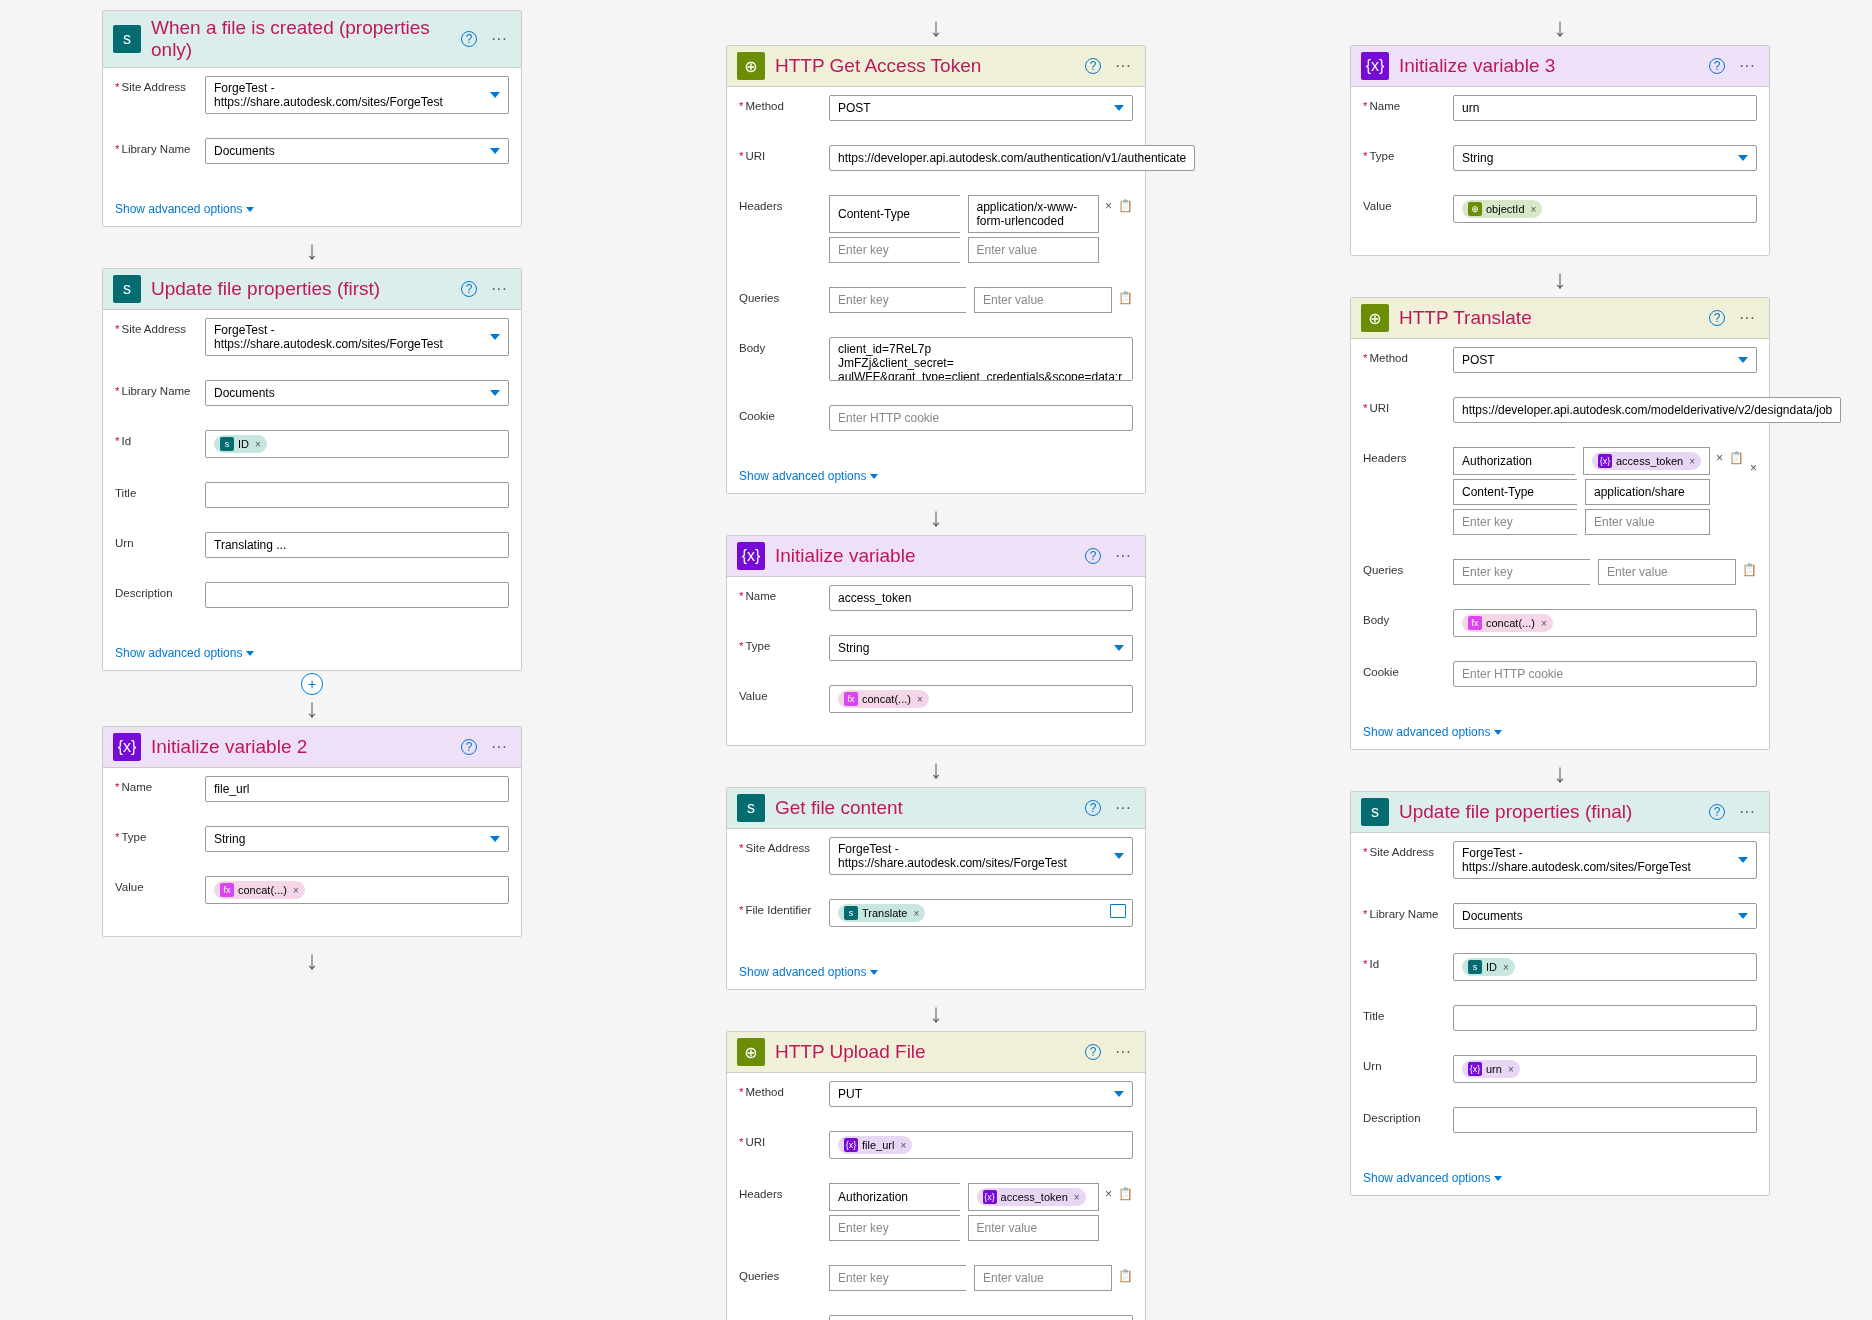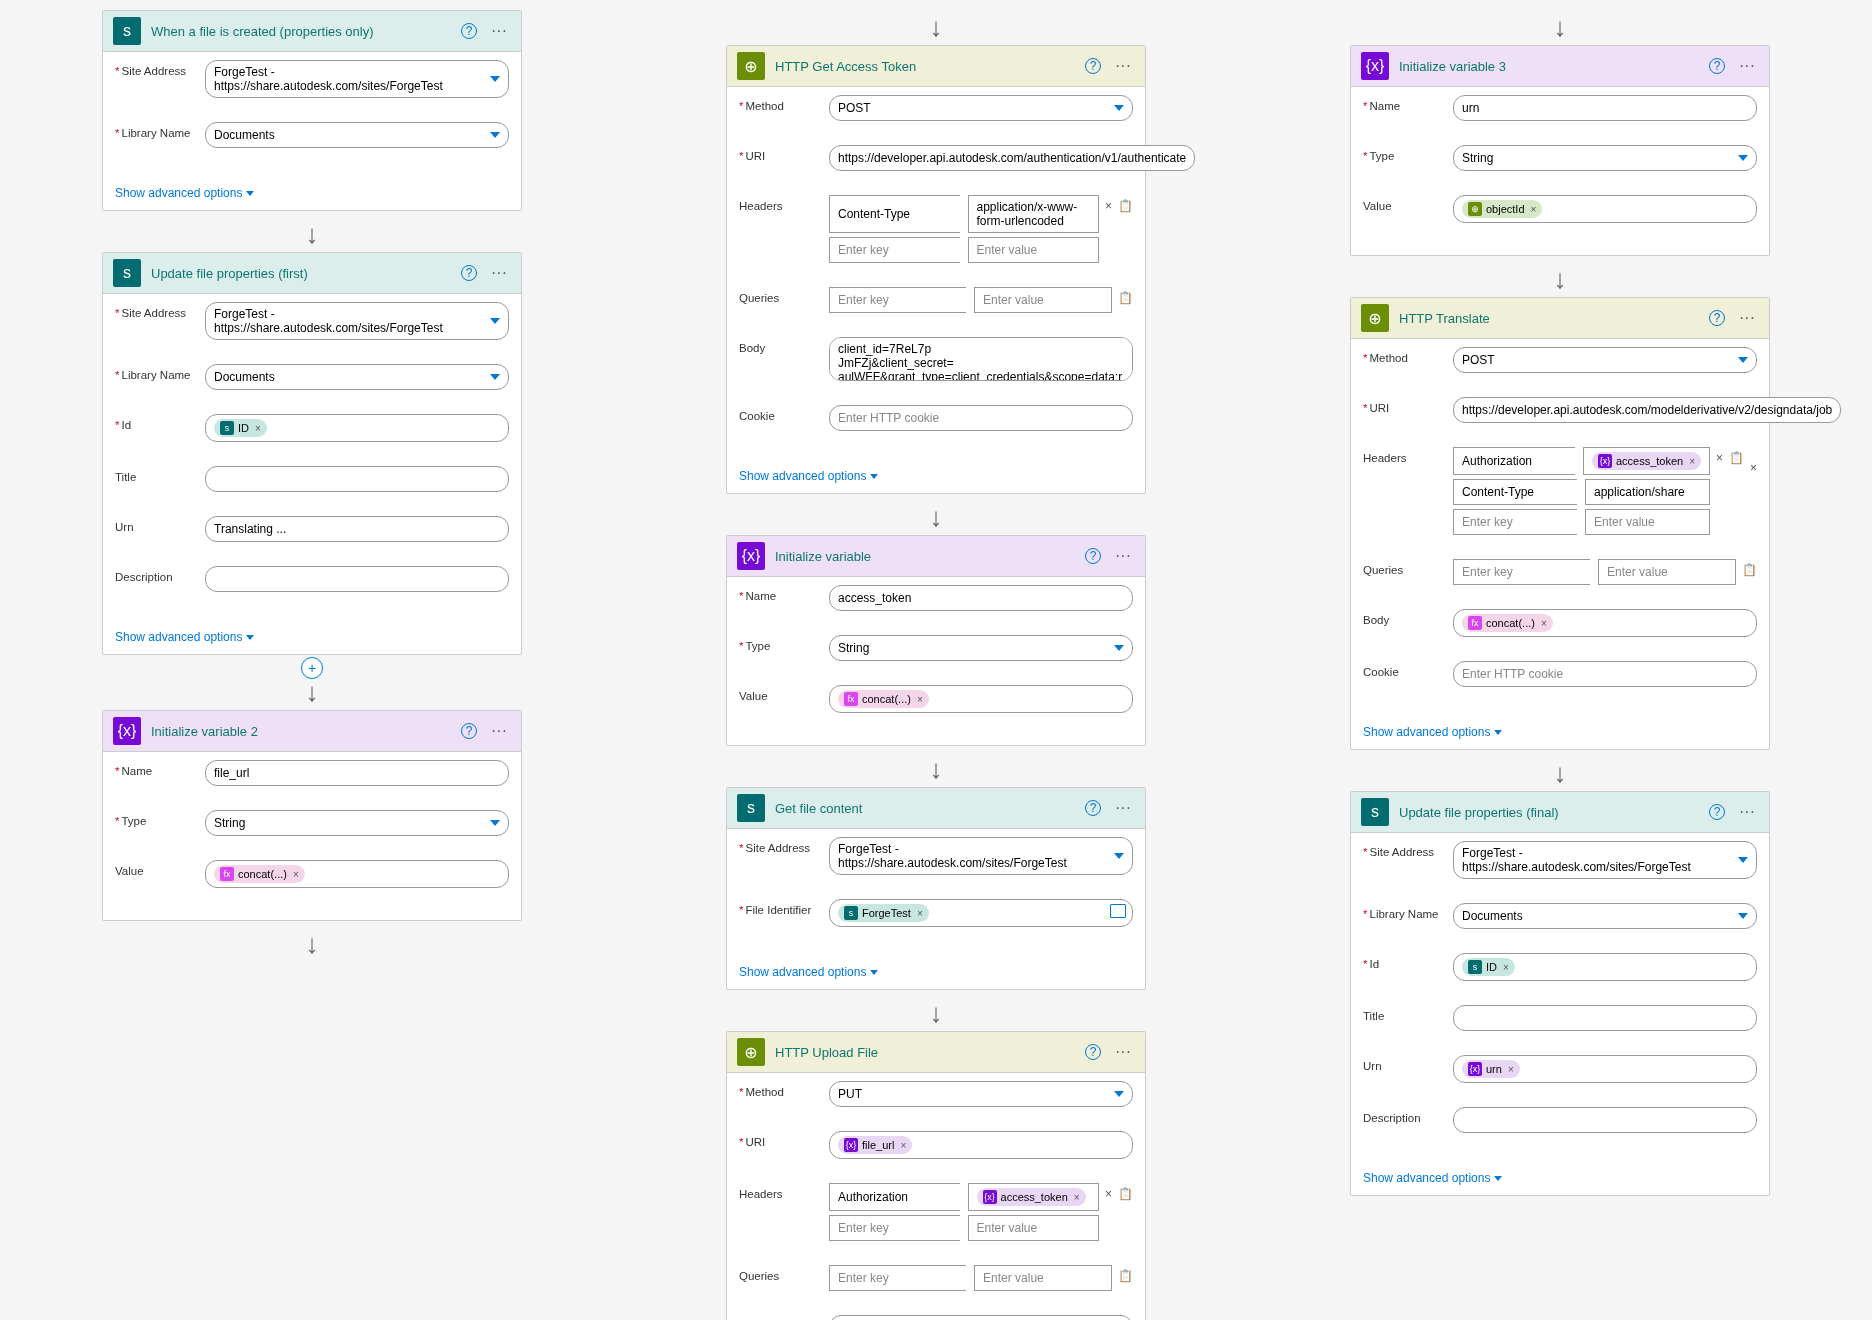--- a/index.html
+++ b/index.html
@@ -5,32 +5,32 @@
 *{box-sizing:border-box;margin:0;padding:0;font-family:'Segoe UI',Arial,sans-serif}
 body{background:#f5f5f5;padding:10px}
 .canvas{display:flex;gap:20px}
 .col{display:flex;flex-direction:column;align-items:center;flex:1}
 .card{width:420px;border:1px solid #ccc;border-radius:2px;background:#fff;margin-bottom:6px}
 .card-header{display:flex;align-items:center;padding:6px 10px;border-bottom:1px solid #ccc;gap:10px}
 .card-header .icon-box{width:28px;height:28px;display:flex;align-items:center;justify-content:center;color:#fff;border-radius:2px;flex-shrink:0}
 .ic-sharepoint{background:#036c70}
 .ic-http{background:#6c8e06}
 .ic-var{background:#770bd6}
-.card-header .title{flex:1;font-size:13px;color:#0f766e}
+.card-header .title{flex:1;font-size:19px;color:#be185d}
 .card-header .help{color:#0078d4;font-size:12px;border:1px solid #0078d4;border-radius:50%;width:16px;height:16px;display:flex;align-items:center;justify-content:center}
 .card-header .more{color:#555;cursor:pointer;padding:0 4px}
 .hd-teal{background:#dceeeb}
 .hd-yellow{background:#eff0d7}
 .hd-purple{background:#eee0f6}
 .card-body{padding:8px 12px}
 .row{display:flex;align-items:flex-start;margin-bottom:24px;min-height:26px}
 .label{width:90px;font-size:11.5px;color:#333;padding-top:5px;flex-shrink:0}
 .req::before{content:'*';color:#c50f1f;margin-right:2px}
 .field{flex:1;display:flex;flex-direction:column;gap:4px}
-.input-box{border:1px solid #999;border-radius:12px;font-size:12px;padding:4px 8px;min-height:26px;display:flex;align-items:center;gap:4px;position:relative;background:#fff}
+.input-box{border:1px solid #999;border-radius:2px;font-size:12px;padding:4px 8px;min-height:26px;display:flex;align-items:center;gap:4px;position:relative;background:#fff}
 .input-box.dd::after{content:'';position:absolute;right:8px;top:50%;transform:translateY(-50%);border-left:5px solid transparent;border-right:5px solid transparent;border-top:6px solid #0078d4}
 .input-box.folder::after{content:'';position:absolute;right:6px;top:4px;width:14px;height:12px;border:1px solid #0078d4;border-radius:1px}
 .placeholder{color:#888}
 .split{display:flex;gap:8px}
 .split .input-box{border-radius:0}
 .split .input-box:first-child{border-right:none;flex:1}
 .split .input-box:last-child{flex:1}
 .token{display:inline-flex;align-items:center;gap:4px;border-radius:10px;padding:2px 6px;font-size:11px}
 .tk-teal{background:#c8e6e0}
 .tk-purple{background:#e8d6f5}
@@ -291,21 +291,21 @@
             <div class="field">
               <div class="input-box dd">ForgeTest - https://share.autodesk.com/sites/ForgeTest</div>
             </div>
           </div>
       <div class="row">
             <div class="label req">File Identifier</div>
             <div class="field">
               <div class="input-box folder">
                 <span class="token tk-teal">
                   <span class="tic tic-teal">s</span>
-                  <span>ForgeTest</span>
+                  <span>Translate</span>
                   <span class="x">×</span>
                 </span>
               </div>
             </div>
           </div>
     </div>
     <div class="adv-link">Show advanced options</div>
   </div>
   <div class="arrow">↓</div>
 

